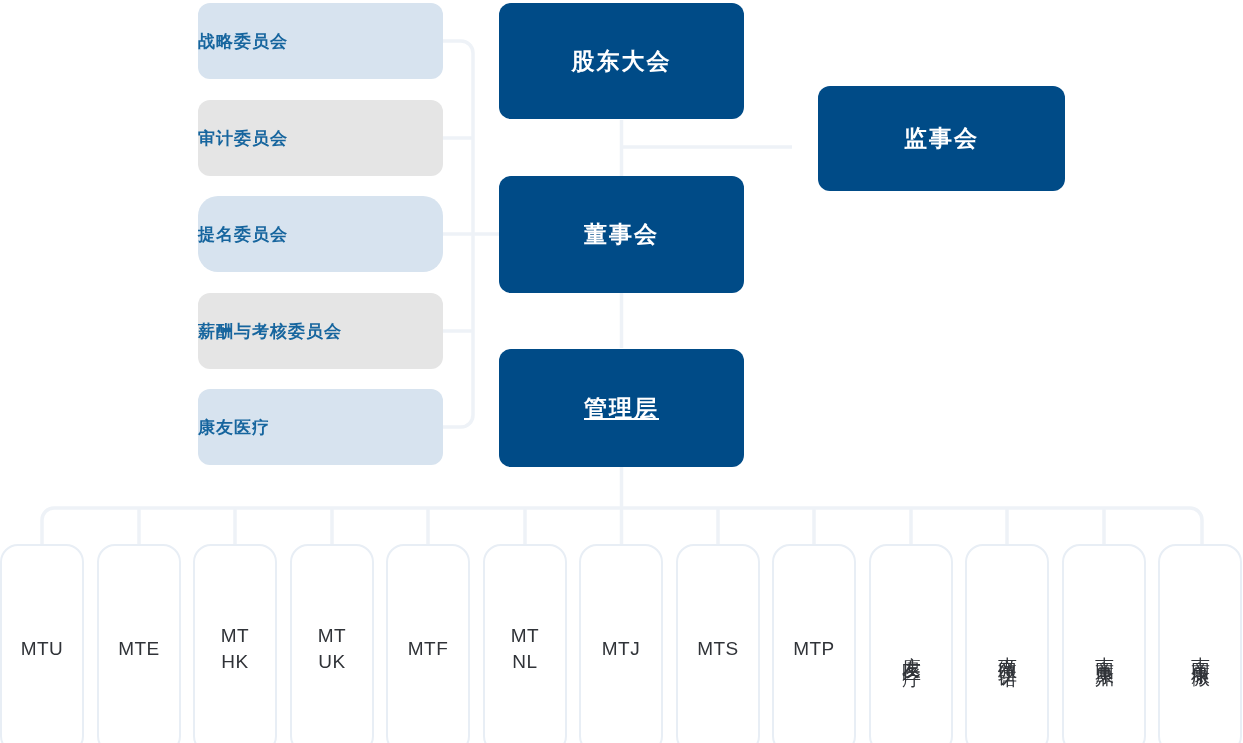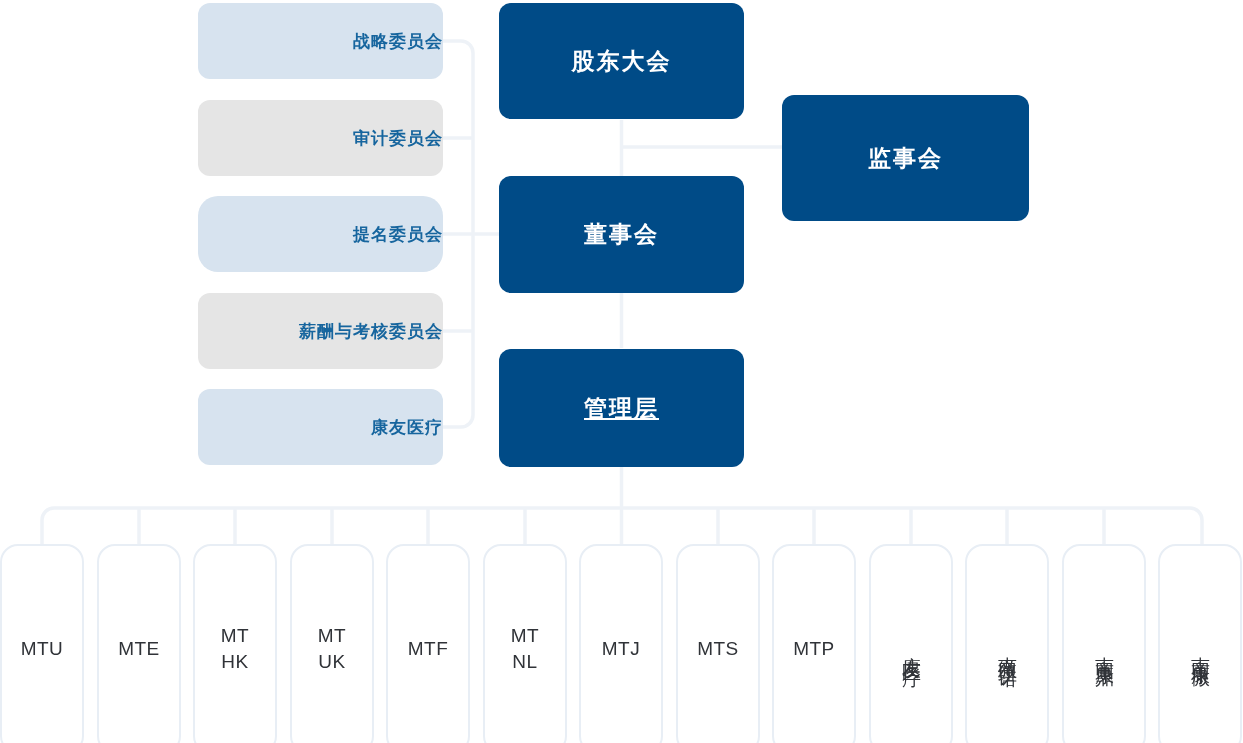--- a/index.html
+++ b/index.html
@@ -43,21 +43,21 @@
 
   
   .node-committee {
     position: absolute;
     left: 198px;
     width: 245px;
     height: 76px;
     border-radius: 12px;
     display: flex;
     align-items: center;
-    justify-content: flex-end;
+    justify-content: flex-start;
     color: #16659E;
     font-size: 17px;
     font-weight: 700;
     letter-spacing: 1px;
   }
   .tone-a { background: #d7e3ef; }
   .tone-b { background: #e5e5e5; }
 
   
   .node-sub {
@@ -124,21 +124,21 @@
       <path d="M911 508 L911 546"></path>
       <path d="M1007 508 L1007 546"></path>
       <path d="M1104 508 L1104 546"></path>
     </g>
   </svg>
 
   <div class="node-primary" style="left:499px; top:3px; width:245px; height:116px;">
     <span>股东大会</span>
   </div>
 
-  <div class="node-primary" style="left:782px; top:86px; width:247px; height:126px;margin-top:9px;">
+  <div class="node-primary" style="left:818px; top:86px; width:247px; height:105px;">
     <span>监事会</span>
   </div>
 
   <div class="node-primary" style="left:499px; top:176px; width:245px; height:117px;">
     <span>董事会</span>
   </div>
 
   <div class="node-primary" style="left:499px; top:349px; width:245px; height:118px;text-decoration:underline;">
     <span>管理层</span>
   </div>

